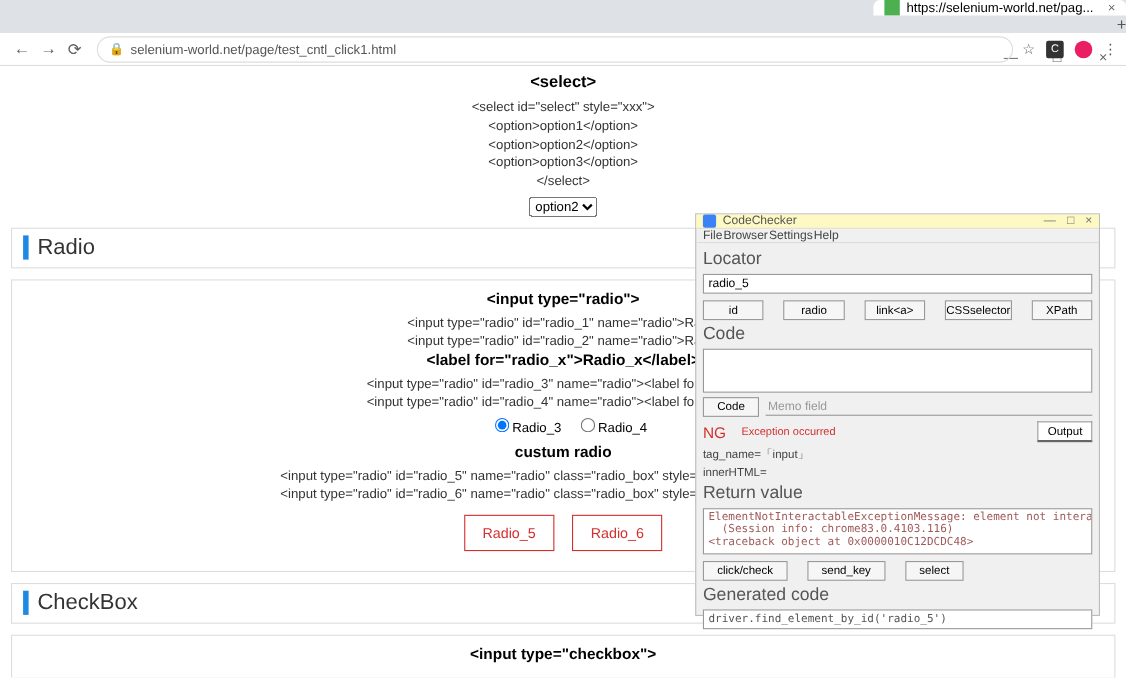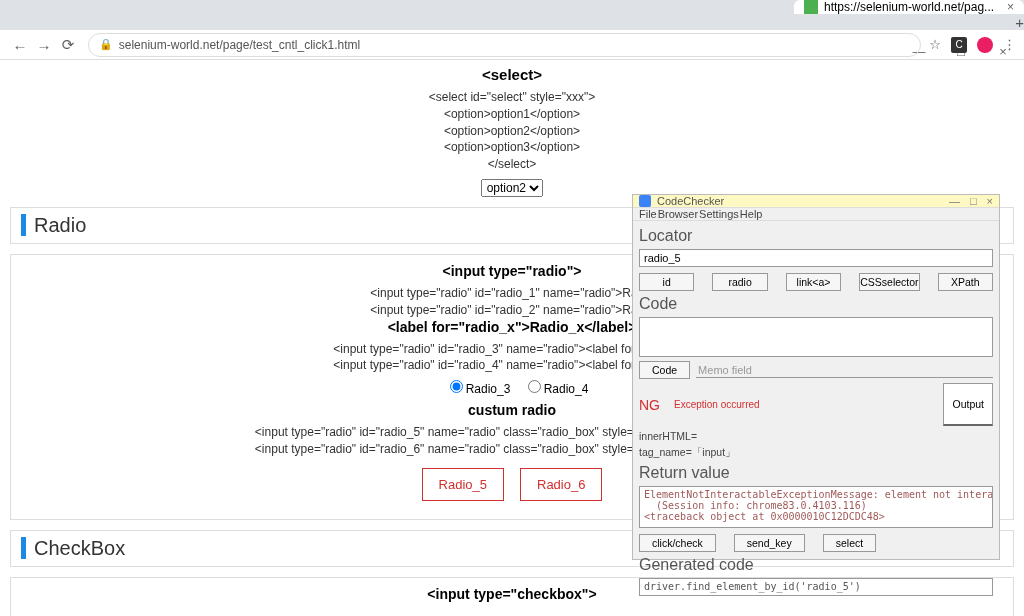--- a/index.html
+++ b/index.html
@@ -54,21 +54,21 @@
   .tw-input { width: 100%; border: 1px solid #999; background: #fff; padding: 2px 4px; font-size: 11px; }
   .tw-btns { display: flex; gap: 18px; margin-top: 2px; }
   .tw-btn { border: 1px solid #999; background: #f6f6f6; padding: 2px 0; font-size: 10.5px; cursor: pointer; text-align: center; flex: 1; }
   .tw-btn.sm { flex: 0 0 auto; padding: 2px 12px; }
   .tw-textarea { width: 100%; height: 40px; border: 1px solid #999; background: #fff; resize: none; font-size: 11px; padding: 2px 4px; }
   .tw-row { display: flex; align-items: center; gap: 6px; }
   .tw-memo { flex: 1; border-bottom: 1px solid #999; color: #999; font-size: 11px; padding: 1px 2px; }
   .tw-status { display: flex; align-items: center; gap: 14px; text-align: center; }
   .tw-ng { color: #d32f2f; font-size: 14px; }
   .tw-exc { color: #d32f2f; font-size: 10px; }
-  .tw-out-btn { margin-left: auto; border: 1px solid #999; border-bottom: 2px solid #666; background: #fff; padding: 14px 8px; font-size: 10.5px; cursor: pointer; }
+  .tw-out-btn { margin-left: auto; border: 1px solid #999; border-bottom: 2px solid #666; background: #fff; padding: 2px 8px; font-size: 10.5px; cursor: pointer; }
   .tw-kv { color: #444; font-size: 10.5px; }
   .tw-return-box { width: 100%; height: 42px; border: 1px solid #999; background: #fff; font-family: monospace; font-size: 10px; color: #a05a5a; padding: 2px 4px; overflow: hidden; white-space: pre; }
   .tw-gen-box { width: 100%; height: 18px; border: 1px solid #999; background: #fff; font-family: monospace; font-size: 10px; padding: 2px 4px; color: #555; }
 </style>
 </head>
 <body>
 
 <div class="browser-chrome">
   <div class="tab">
     <span class="favicon"></span>
@@ -190,22 +190,22 @@
     <textarea class="tw-textarea" style=""></textarea>
     <div class="tw-row">
       <span class="tw-btn sm">Code</span>
       <span class="tw-memo">Memo field</span>
     </div>
     <div class="tw-status">
       <span class="tw-ng">NG</span>
       <span class="tw-exc">Exception occurred</span>
       <span class="tw-out-btn">Output</span>
     </div>
+    <div class="tw-kv">tag_name=「input」</div>
     <div class="tw-kv">innerHTML=</div>
-    <div class="tw-kv">tag_name=「input」</div>
     <div class="tw-label">Return value</div>
     <div class="tw-return-box">ElementNotInteractableExceptionMessage: element not interactable
   (Session info: chrome83.0.4103.116)
 &lt;traceback object at 0x0000010C12DCDC48&gt;</div>
     <div class="tw-btns">
       <span class="tw-btn sm">click/check</span>
       <span class="tw-btn sm">send_key</span>
       <span class="tw-btn sm">select</span>
     </div>
     <div class="tw-label">Generated code</div>

